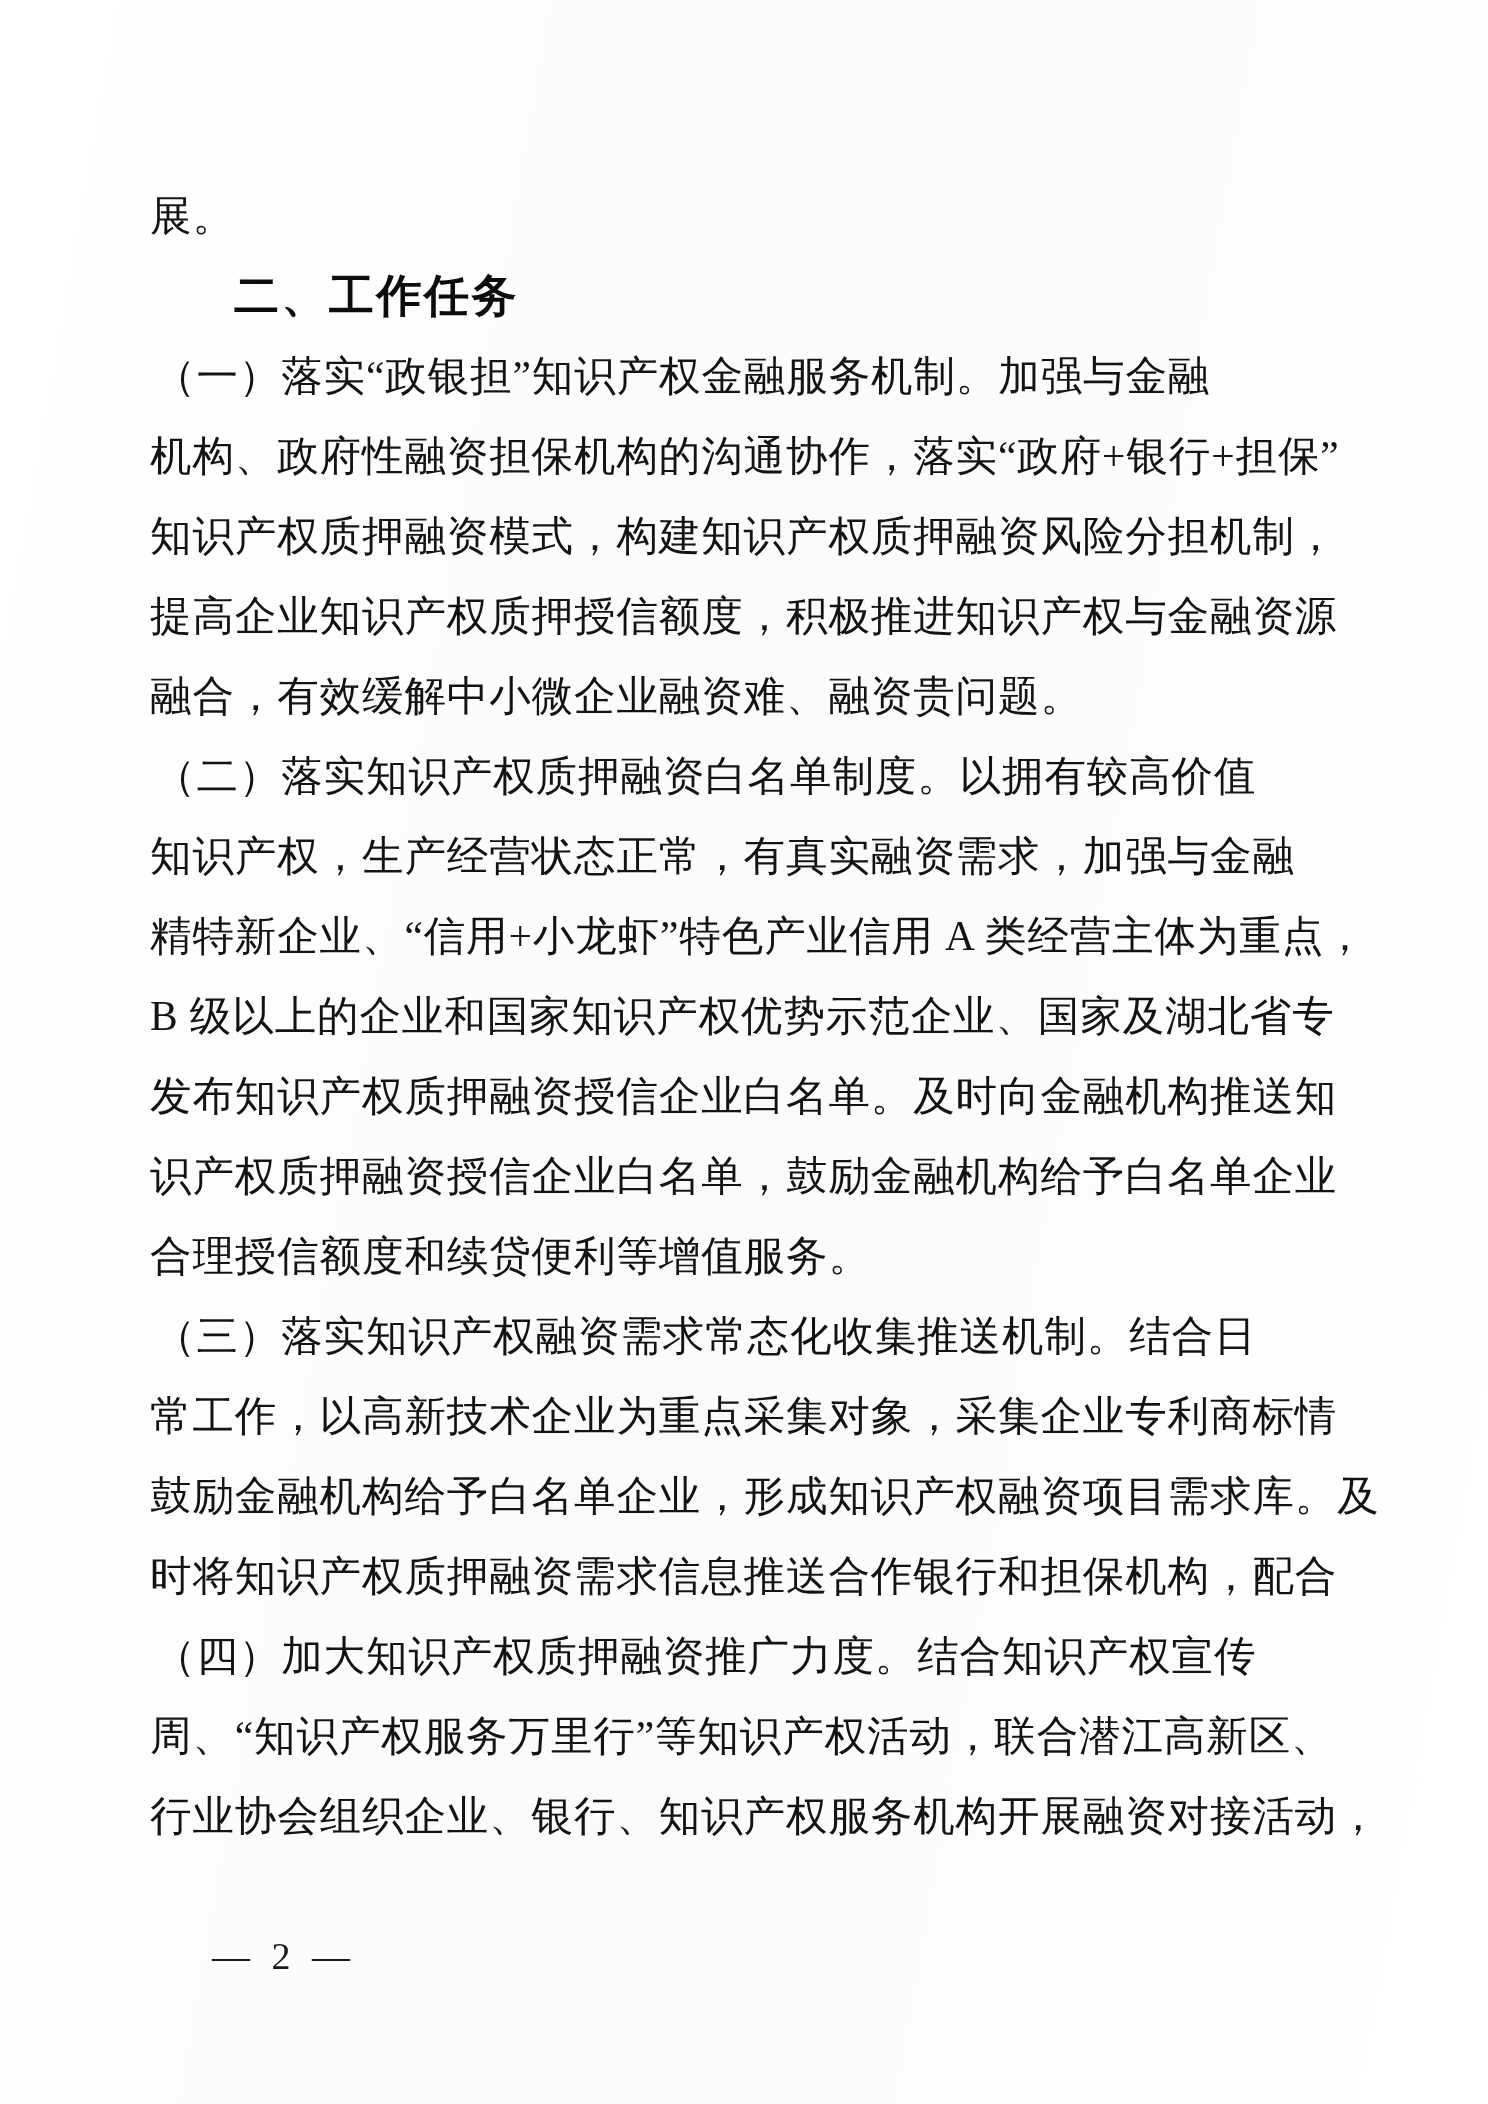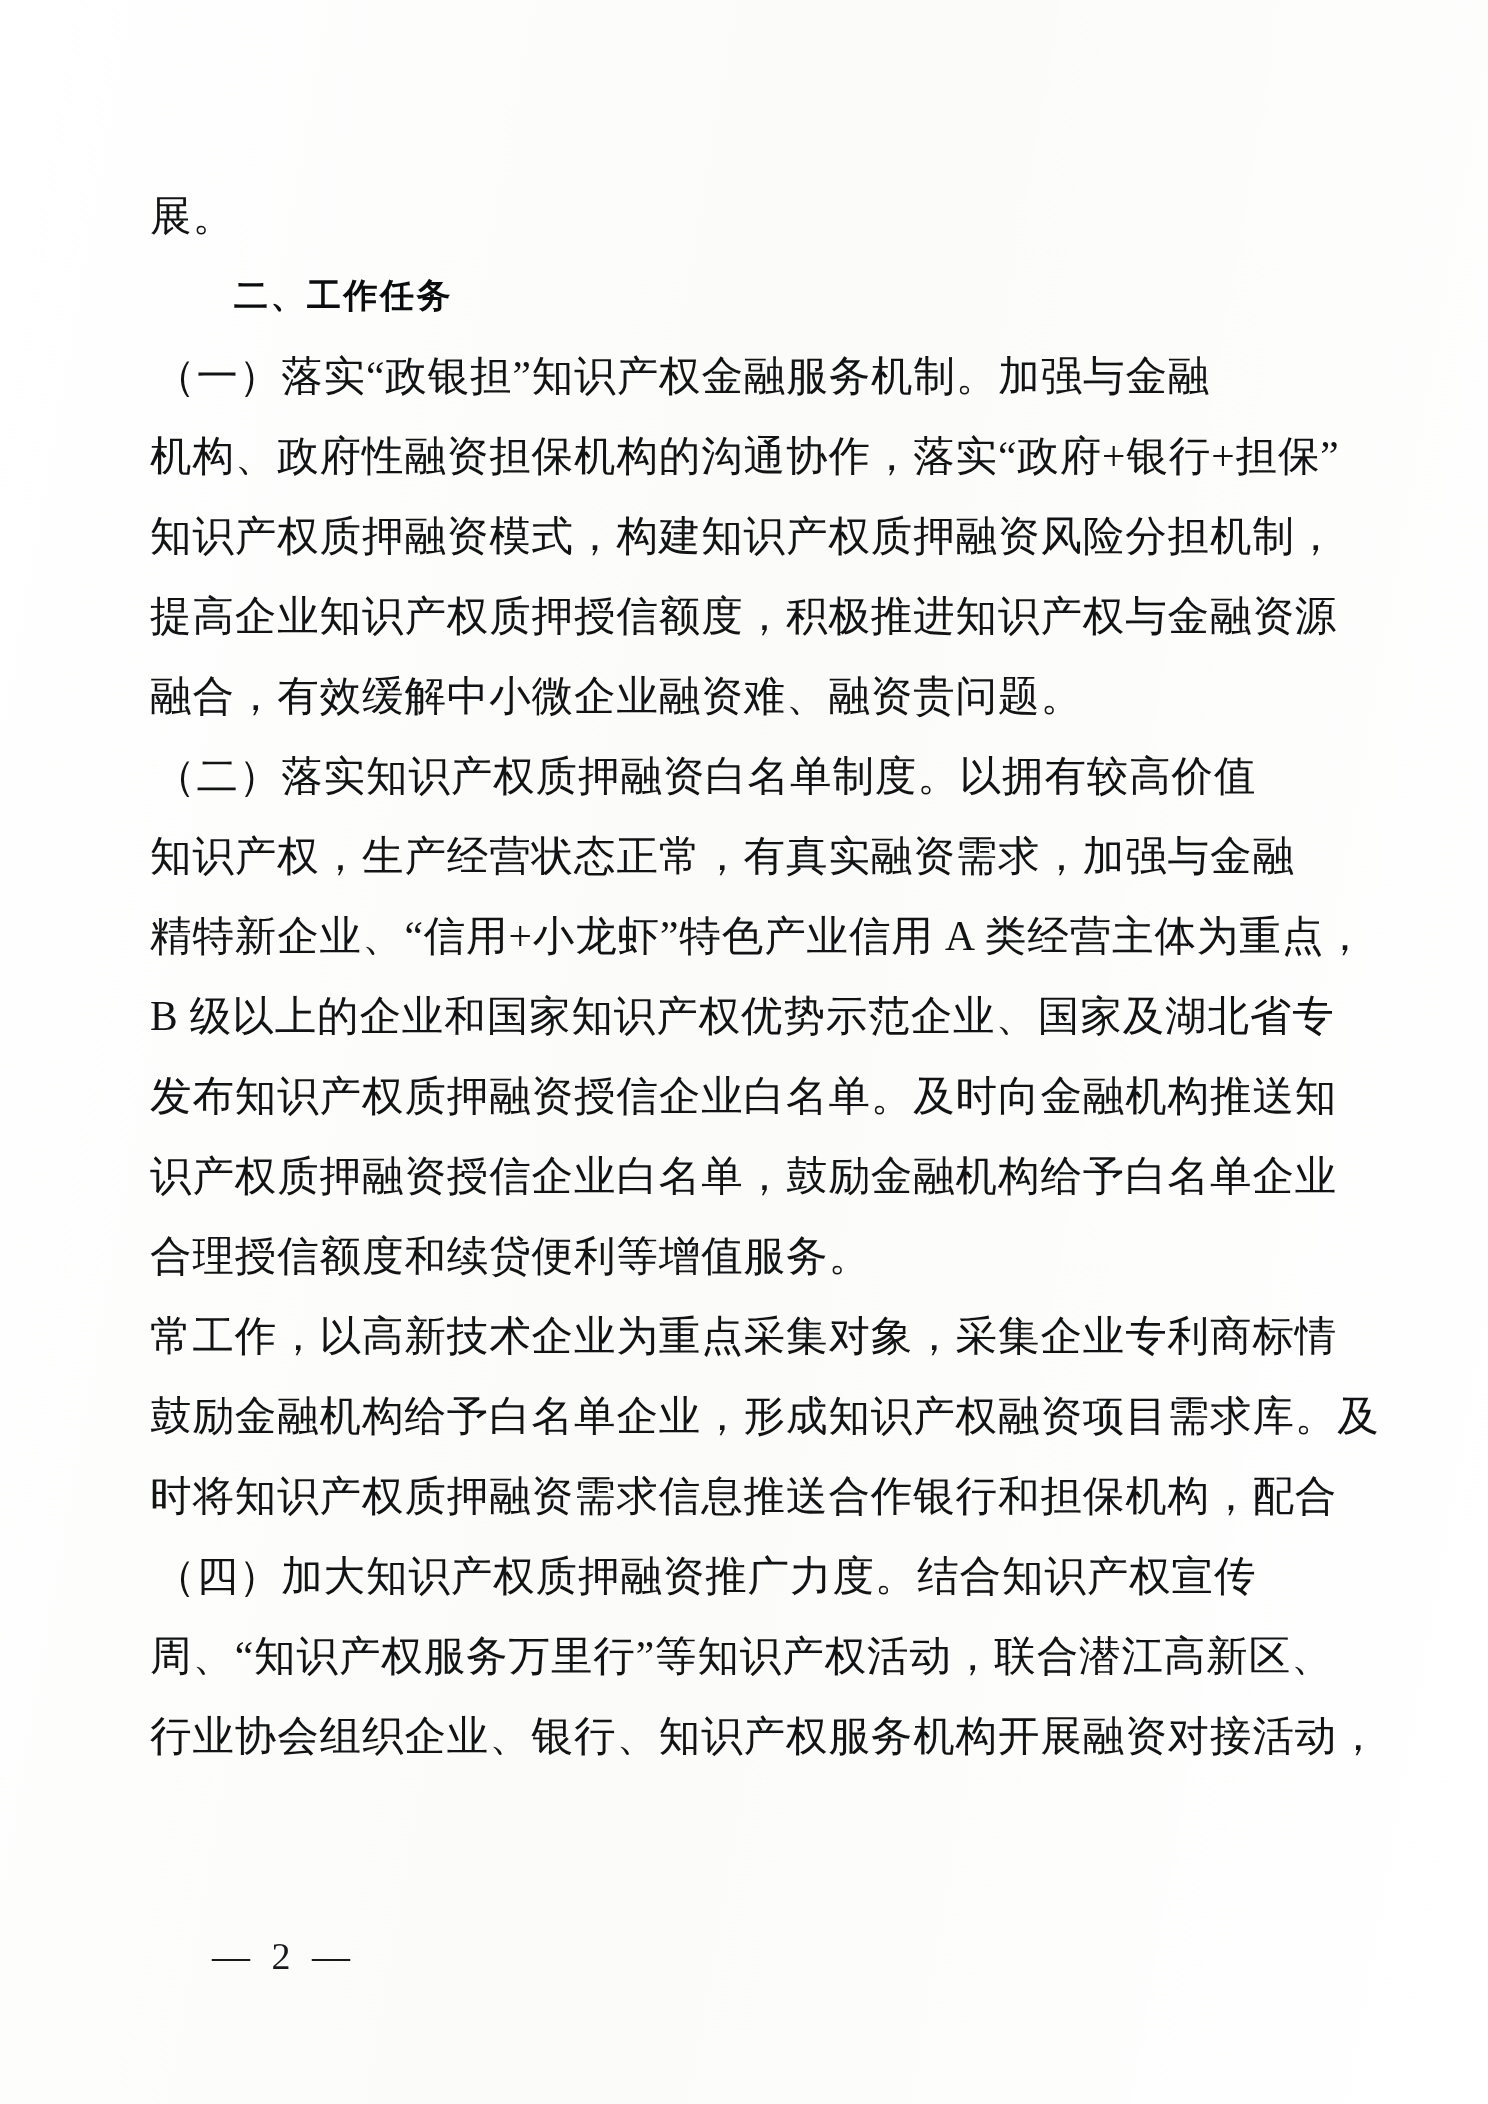--- a/index.html
+++ b/index.html
@@ -51,21 +51,21 @@
   .para {
     margin: 0;
     padding: 0;
   }
 
   .para + .para {
     margin-top: 0;
   }
 
   .heading {
-    font-size: 34px;
+    font-size: 45px;
     line-height: 80px;
     font-weight: 700;
     letter-spacing: 2.5px;
     padding-left: 84px;
     color: #0d0e10;
     white-space: pre;
   }
 
   .indent {
     padding-left: 4px;
@@ -124,20 +124,21 @@
       <div class="line l-just indent">（二）落实知识产权质押融资白名单制度。以拥有较高价值</div>
       <div class="line l-just">知识产权，生产经营状态正常，有真实融资需求，加强与金融</div>
       <div class="line l-just">精特新企业、“信用+小龙虾”特色产业信用 A 类经营主体为重点，</div>
       <div class="line l-just">B 级以上的企业和国家知识产权优势示范企业、国家及湖北省专</div>
       <div class="line l-just">发布知识产权质押融资授信企业白名单。及时向金融机构推送知</div>
       <div class="line l-just">识产权质押融资授信企业白名单，鼓励金融机构给予白名单企业</div>
       <div class="line l-just">合理授信额度和续贷便利等增值服务。</div>
     </div>
 
     <div class="para">
+      <div class="line l-just indent">（三）落实知识产权融资需求常态化收集推送机制。结合日</div>
       <div class="line l-just">常工作，以高新技术企业为重点采集对象，采集企业专利商标情</div>
       <div class="line l-just">鼓励金融机构给予白名单企业，形成知识产权融资项目需求库。及</div>
       <div class="line l-just">时将知识产权质押融资需求信息推送合作银行和担保机构，配合</div>
     </div>
 
     <div class="para">
       <div class="line l-just indent">（四）加大知识产权质押融资推广力度。结合知识产权宣传</div>
       <div class="line l-just">周、“知识产权服务万里行”等知识产权活动，联合潜江高新区、</div>
       <div class="line l-just">行业协会组织企业、银行、知识产权服务机构开展融资对接活动，</div>
     </div>

